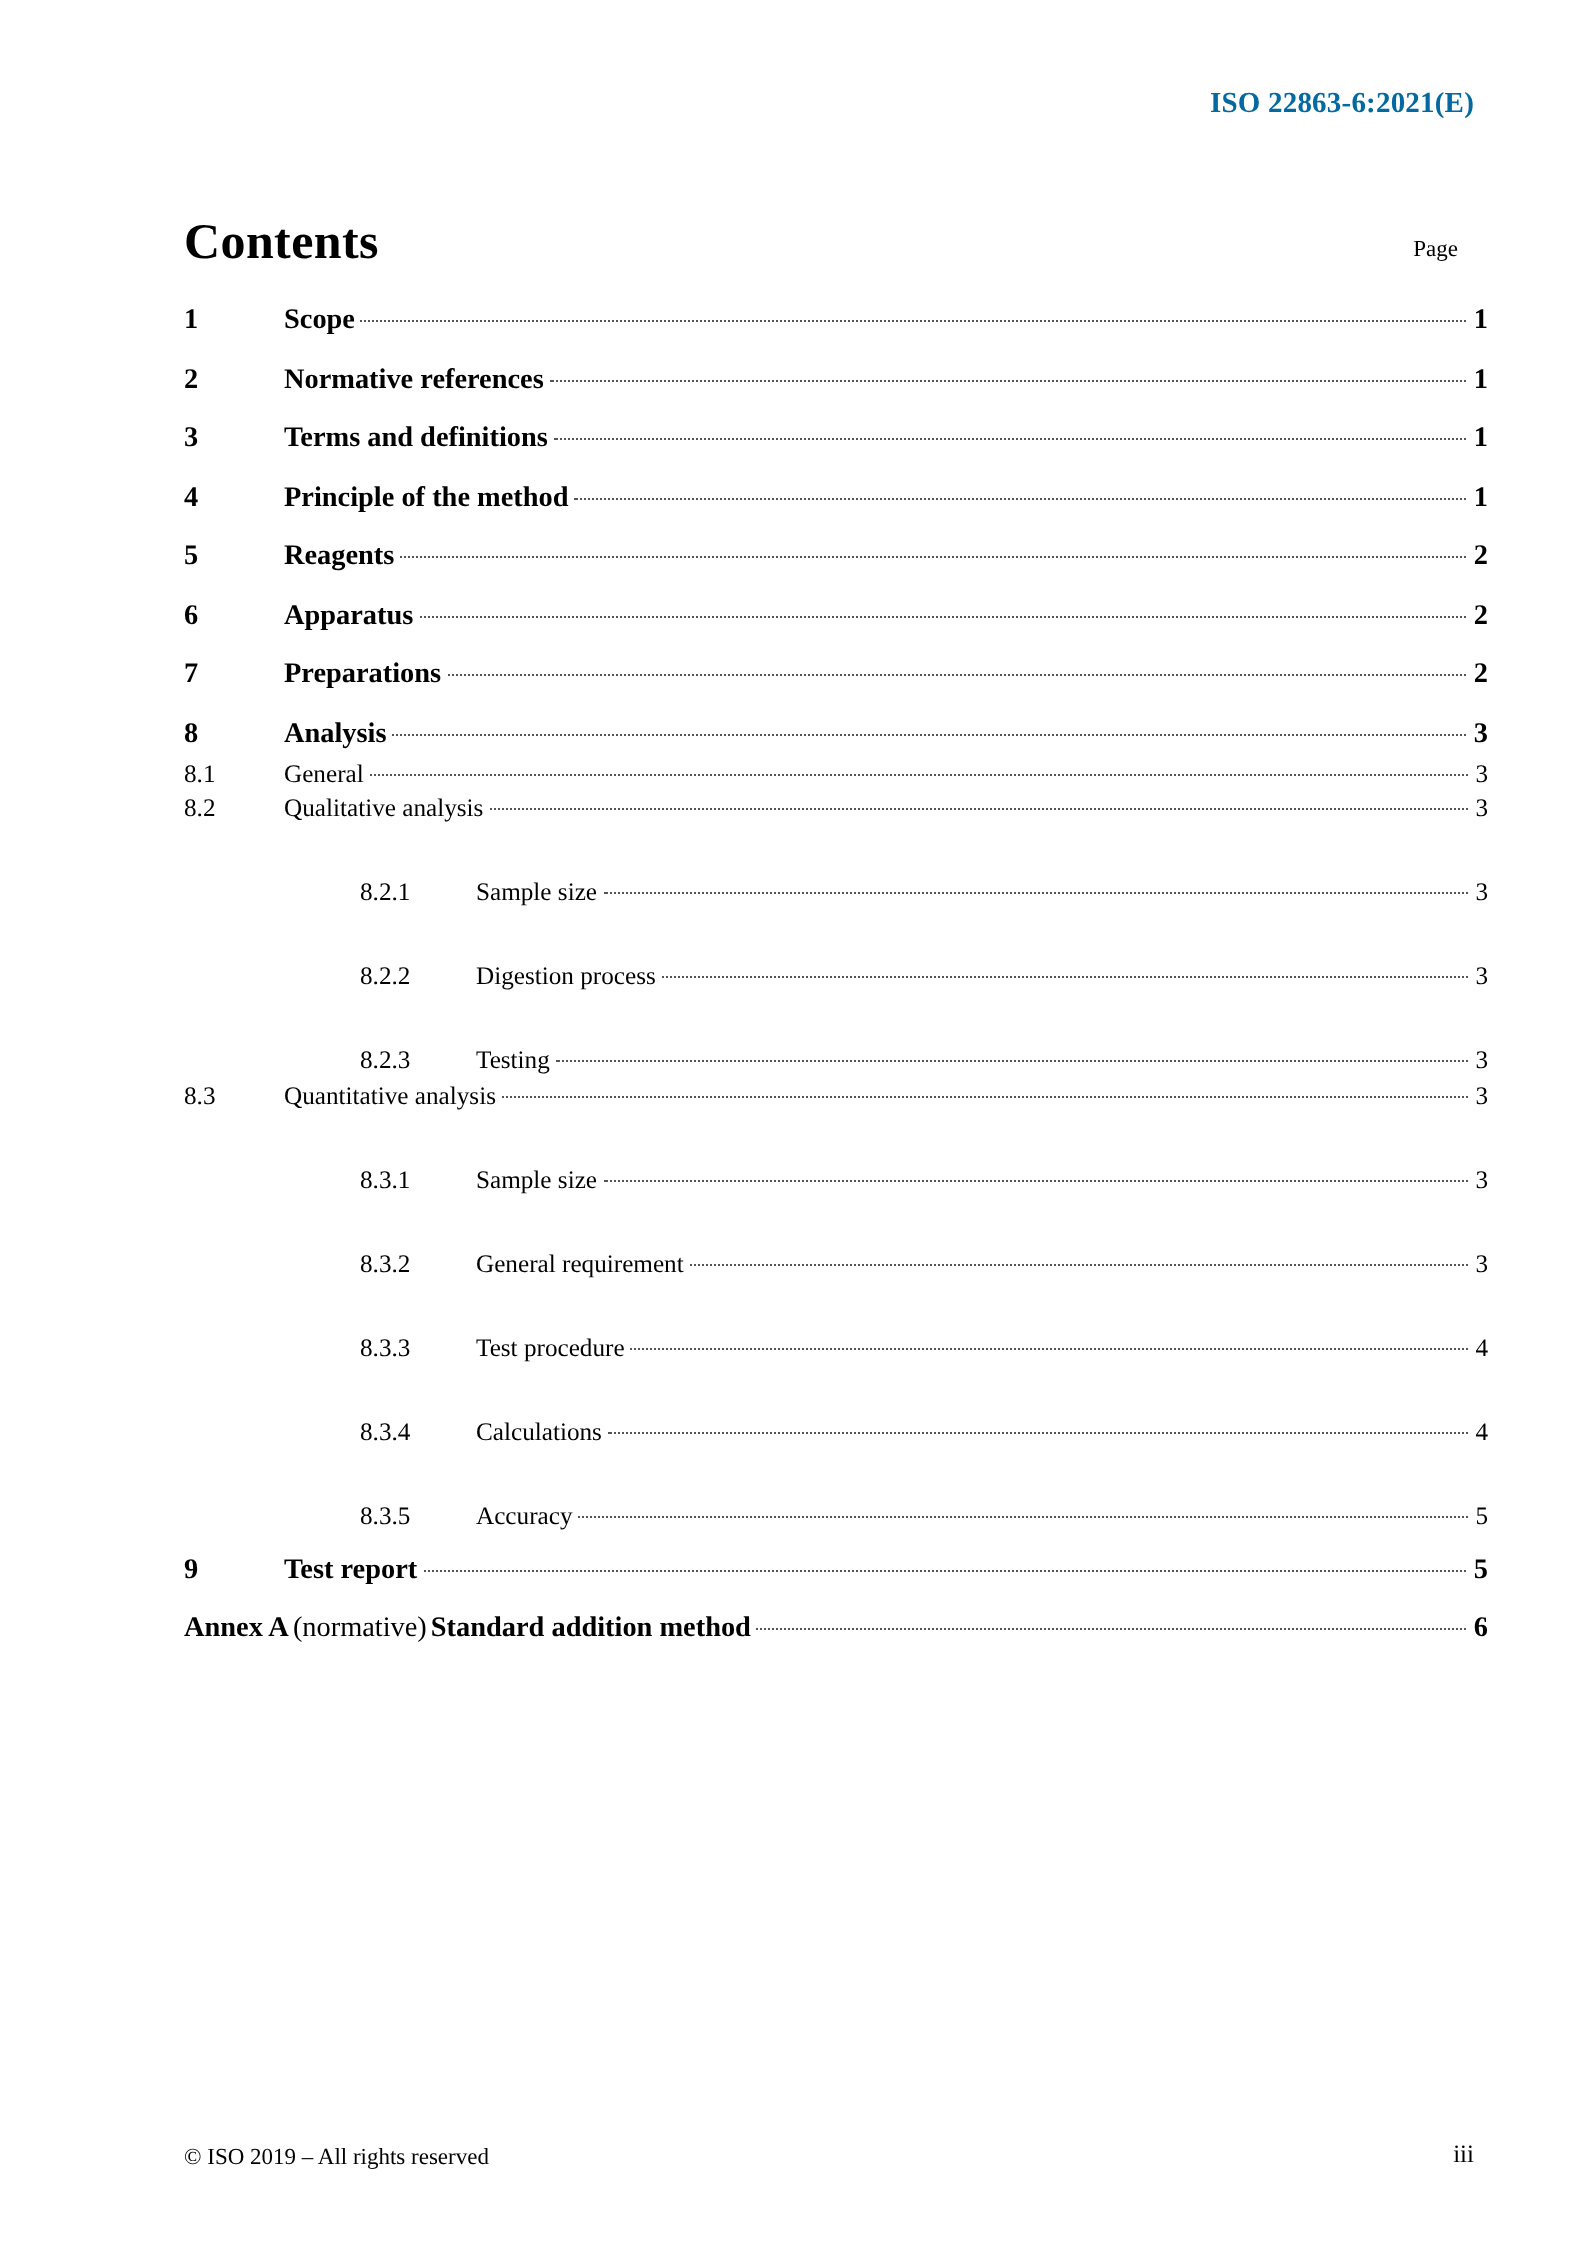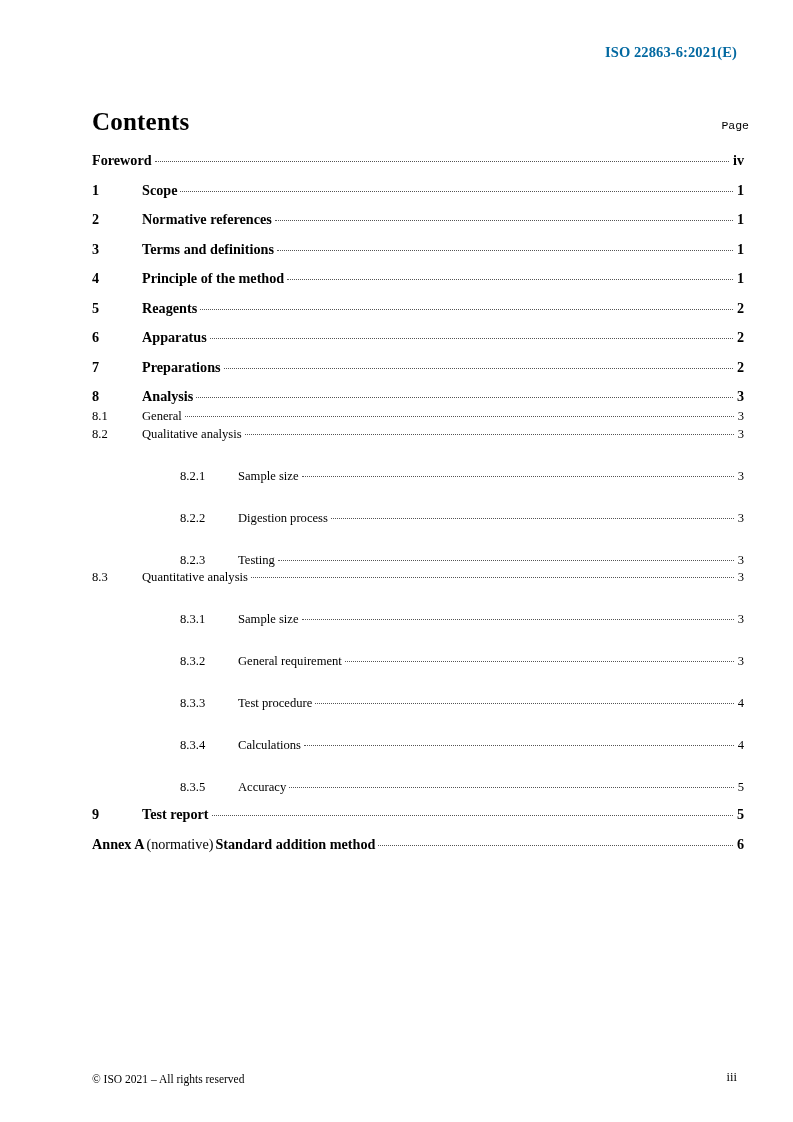--- a/index.html
+++ b/index.html
@@ -36,24 +36,24 @@
     position: absolute;
     left: 92px;
     top: 108px;
     font-family: "Liberation Serif", serif;
     font-weight: bold;
     font-size: 25px;
     letter-spacing: 0.2px;
   }
   .page-label {
     position: absolute;
-    right: 44px;
+    right: 64px;
     top: 119px;
     font-size: 11.5px;
-    font-family: Liberation Mono, monospace;
+    font-family: Liberation Serif, serif;
   }
   .toc {
     position: absolute;
     left: 92px;
     top: 152px;
     width: 652px;
   }
   .toc-row {
     display: flex;
     align-items: baseline;
@@ -143,25 +143,20 @@
 <div class="page">
 
   <div class="header-right">ISO 22863-6:2021(E)</div>
 
   <div class="contents-title">Contents</div>
 
   <div class="page-label">Page</div>
 
   <div class="toc">
 
-    <div class="toc-row lvl0">
-      <span class="toc-text">Foreword</span>
-      <span class="dots"></span>
-      <span class="toc-pg">iv</span>
-    </div>
 
     <div class="toc-row lvl1">
       <span class="toc-num">1</span>
       <span class="toc-text">Scope</span>
       <span class="dots"></span>
       <span class="toc-pg">1</span>
     </div>
 
     <div class="toc-row lvl1">
       <span class="toc-num">2</span>
@@ -299,16 +294,16 @@
     <div class="toc-row lvl0 sp-before-annex">
       <span class="toc-text">Annex A </span>
       <span class="toc-text annex-normal">(normative) </span>
       <span class="toc-text">Standard addition method</span>
       <span class="dots"></span>
       <span class="toc-pg">6</span>
     </div>
 
   </div>
 
-  <div class="footer-left">© ISO 2021 – All rights reserved</div>
+  <div class="footer-left">© ISO 2019 – All rights reserved</div>
   <div class="footer-right">iii</div>
 
 </div>
 
 </body></html>

